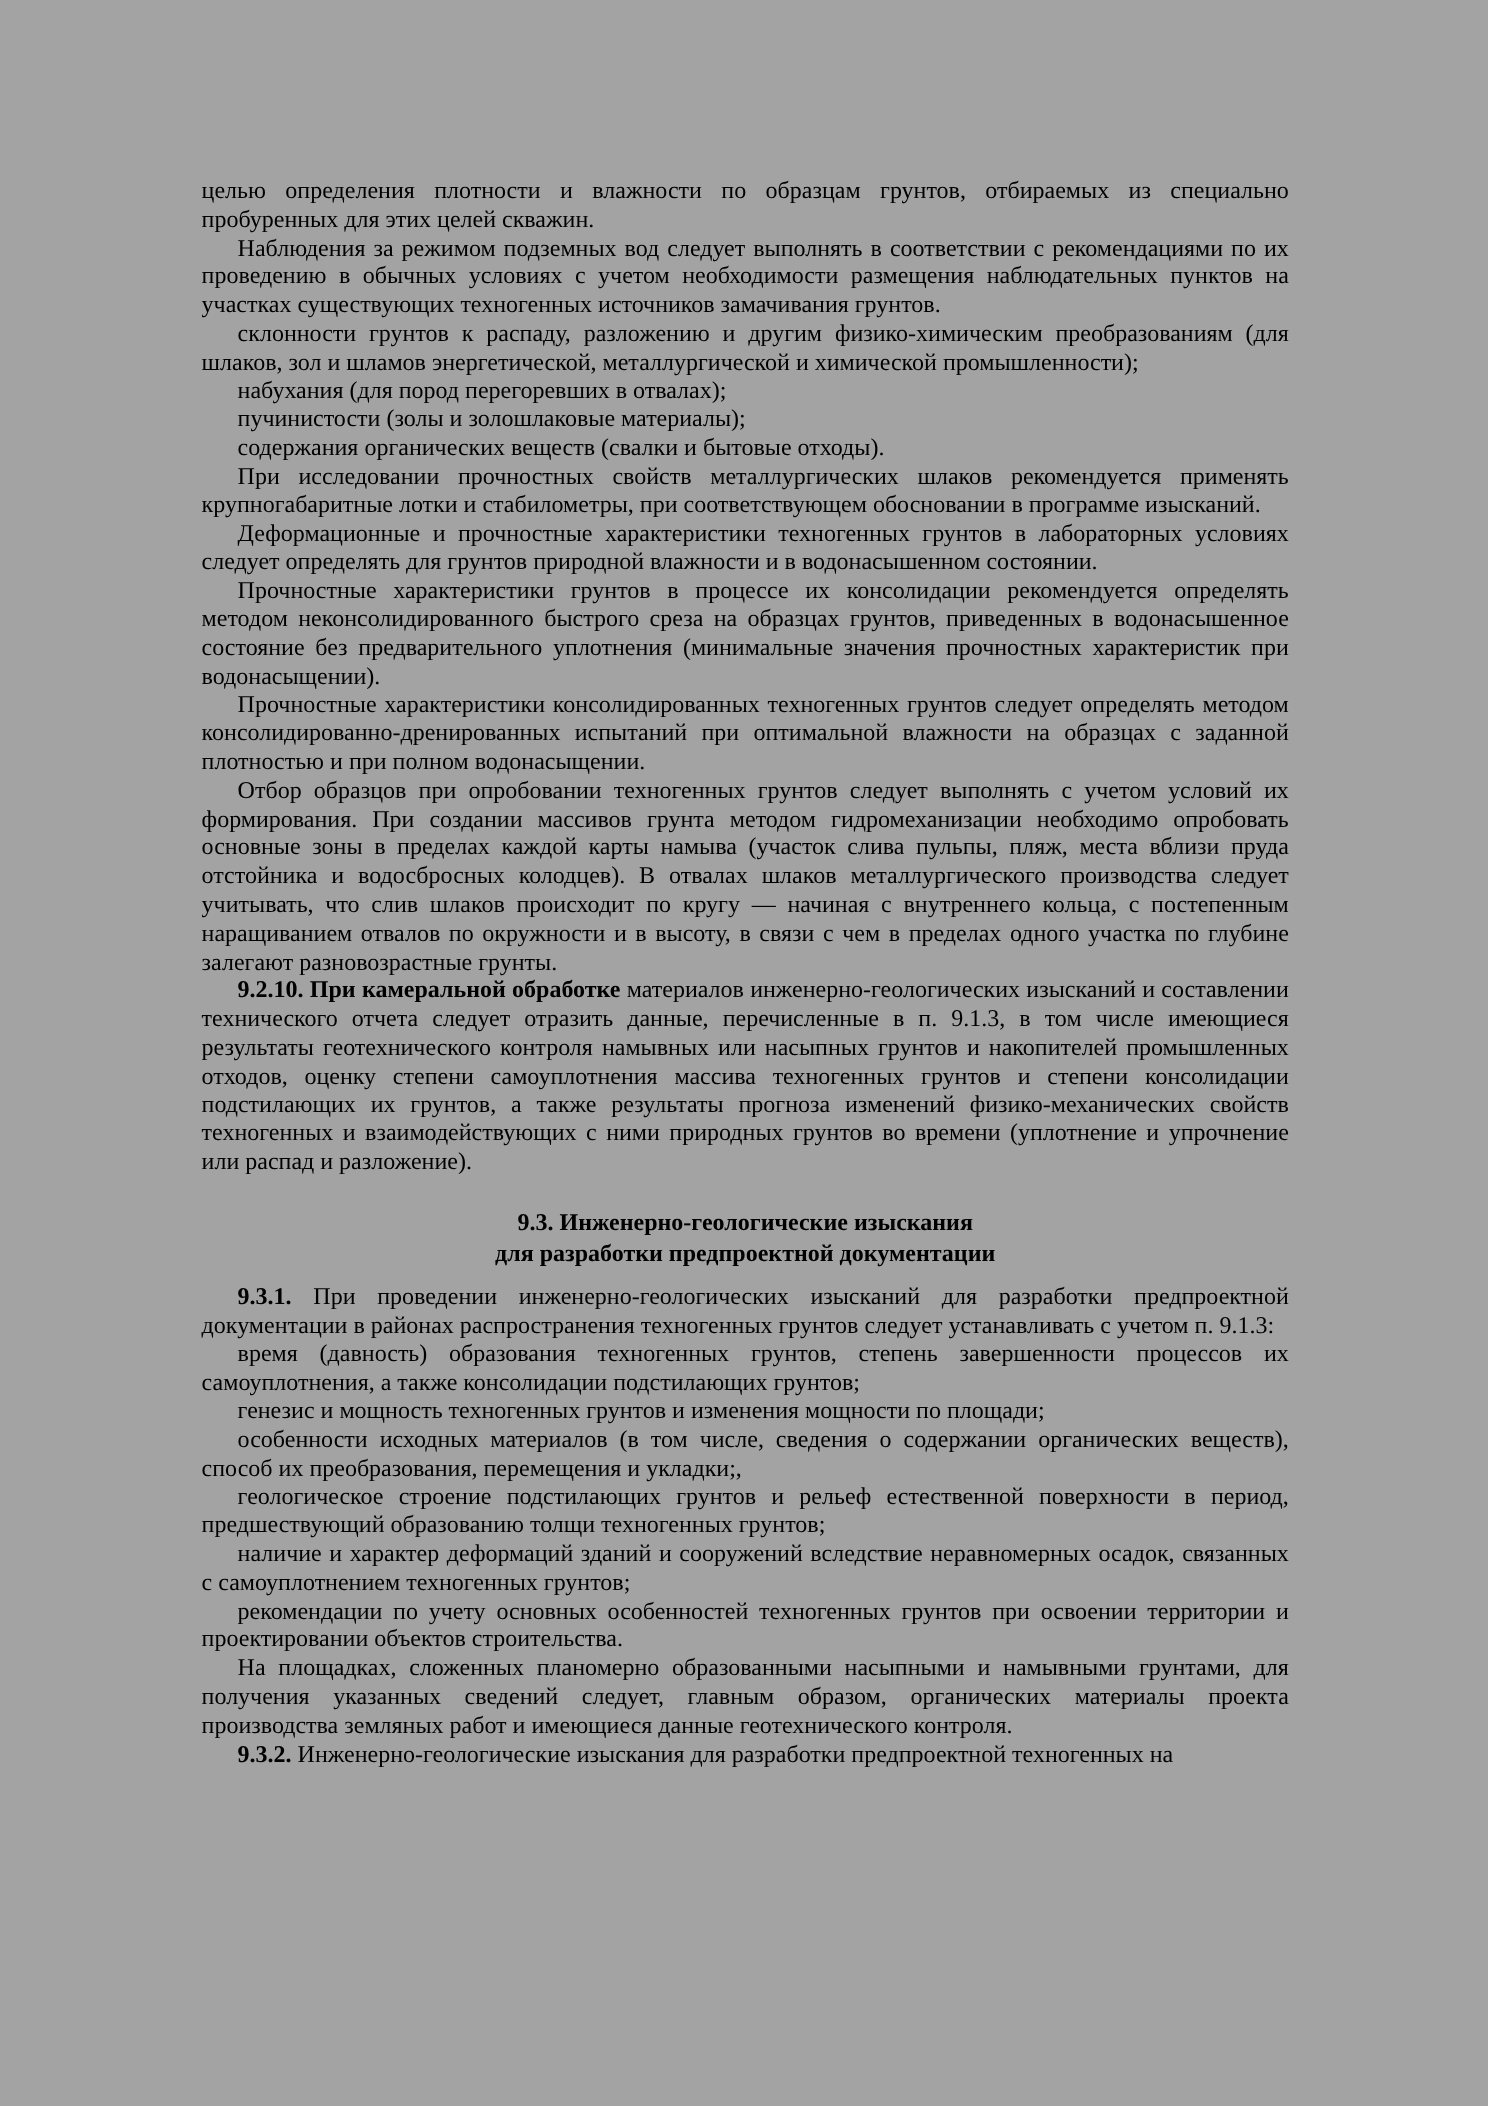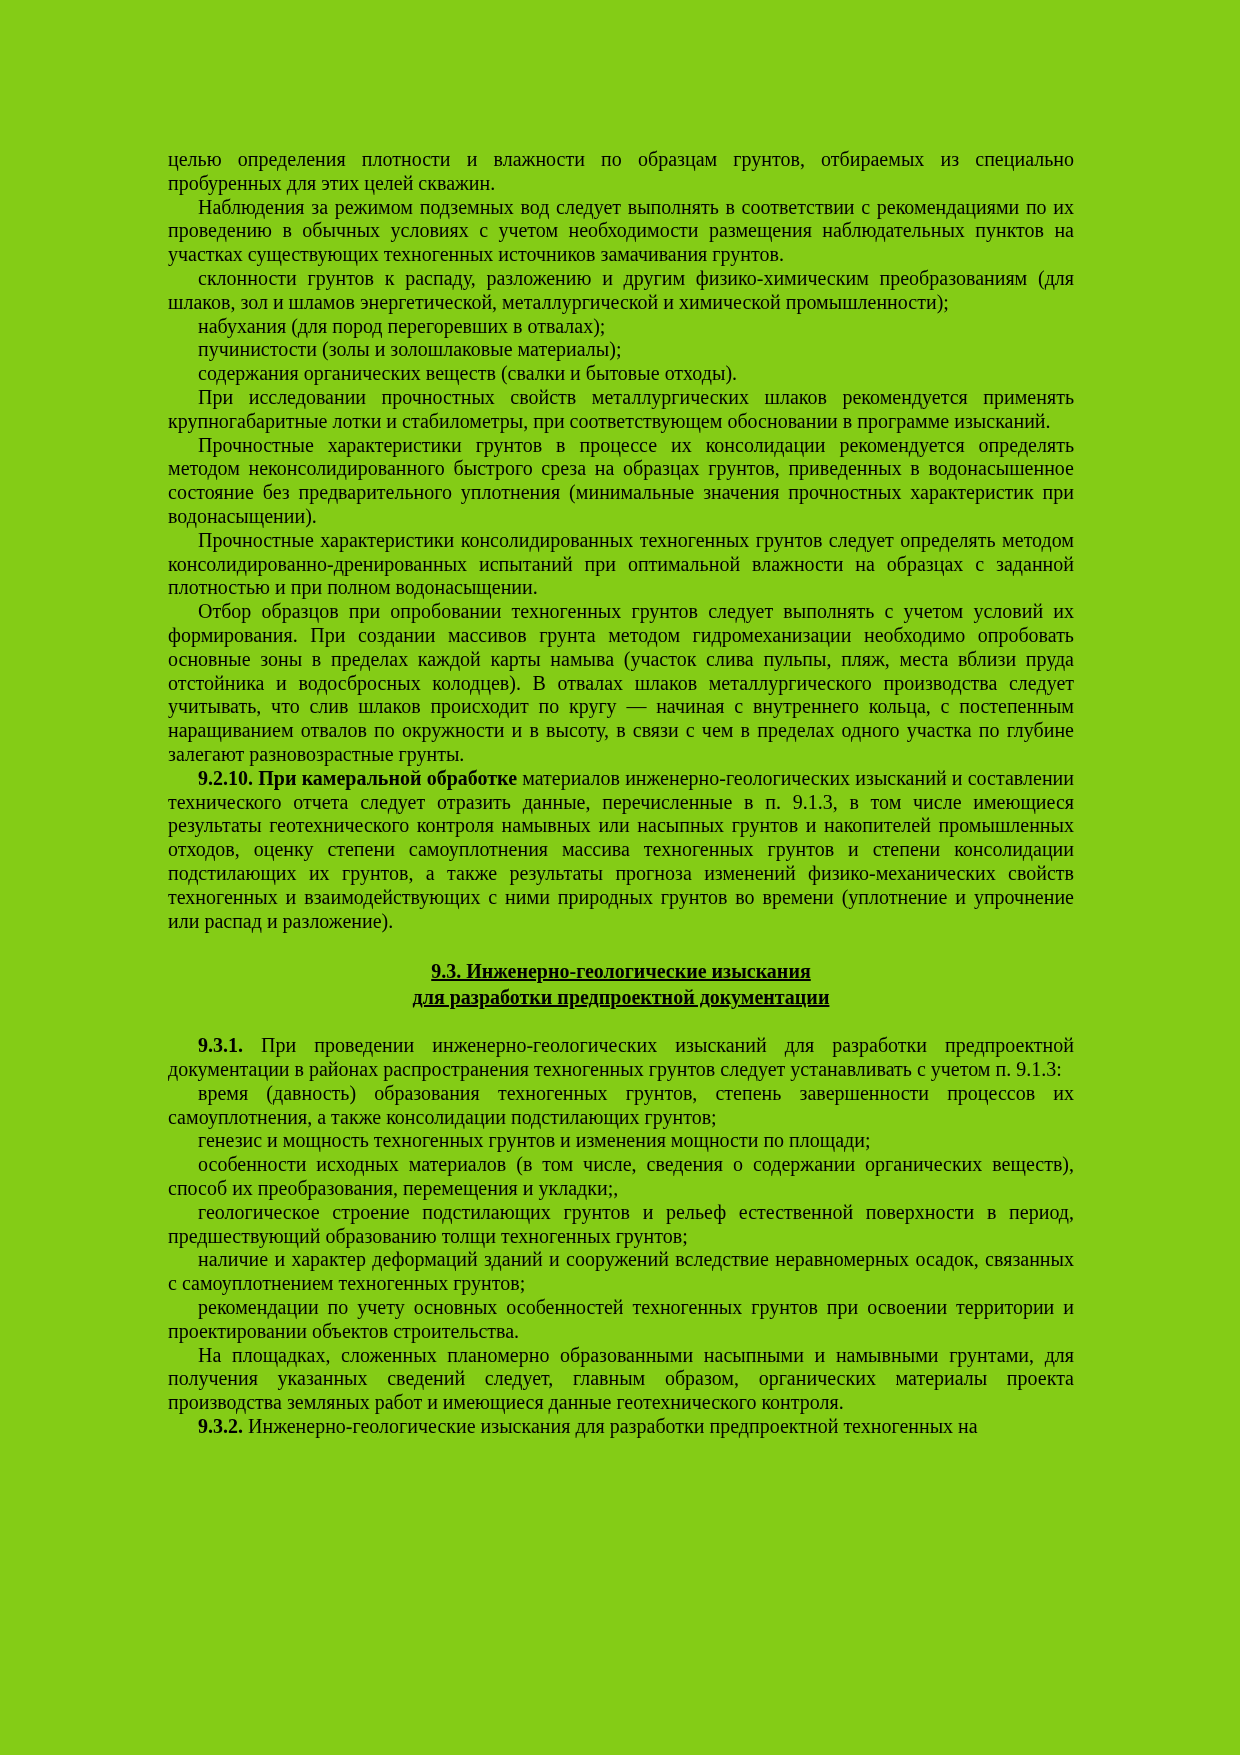--- a/index.html
+++ b/index.html
@@ -4,21 +4,21 @@
 <style>
   html, body {
     margin: 0;
     padding: 0;
     background: #ffffff;
   }
   .page {
     position: relative;
     width: 1240px;
     height: 1755px;
-    background: #84cc16;
+    background: #a3a3a3;
     overflow: hidden;
   }
   .text-block {
     position: absolute;
     left: 168px;
     top: 148px;
     width: 906px;
     font-family: "Liberation Serif", "DejaVu Serif", serif;
     font-size: 20px;
     line-height: 23.8px;
@@ -30,37 +30,37 @@
     padding: 0;
     text-indent: 30px;
   }
   .text-block p.para.noindent {
     text-indent: 0;
   }
   .text-block .heading {
     font-weight: bold;
     text-align: center;
     text-indent: 0;
-    margin: 25px 0 24px 0;
+    margin: 25px 0 12px 0;
     line-height: 26px;
-    text-decoration: underline;
   }
 </style>
 </head>
 <body>
 
 <div class="page">
   <div class="text-block">
       <p class="para noindent"><span>целью определения плотности и влажности по образцам грунтов, отбираемых из специально пробуренных для этих целей скважин.</span></p>
       <p class="para"><span>Наблюдения за режимом подземных вод следует выполнять в соответствии с рекомендациями по их проведению в обычных условиях с учетом необходимости размещения наблюдательных пунктов на участках существующих техногенных источников замачивания грунтов.</span></p>
       <p class="para"><span>склонности грунтов к распаду, разложению и другим физико-химическим преобразованиям (для шлаков, зол и шламов энергетической, металлургической и химической промышленности);</span></p>
       <p class="para"><span>набухания (для пород перегоревших в отвалах);</span></p>
       <p class="para"><span>пучинистости (золы и золошлаковые материалы);</span></p>
       <p class="para"><span>содержания органических веществ (свалки и бытовые отходы).</span></p>
       <p class="para"><span>При исследовании прочностных свойств металлургических шлаков рекомендуется применять крупногабаритные лотки и стабилометры, при соответствующем обосновании в программе изысканий.</span></p>
+      <p class="para"><span>Деформационные и прочностные характеристики техногенных грунтов в лабораторных условиях следует определять для грунтов природной влажности и в водонасышенном состоянии.</span></p>
       <p class="para"><span>Прочностные характеристики грунтов в процессе их консолидации рекомендуется определять методом неконсолидированного быстрого среза на образцах грунтов, приведенных в водонасышенное состояние без предварительного уплотнения (минимальные значения прочностных характеристик при водонасыщении).</span></p>
       <p class="para"><span>Прочностные характеристики консолидированных техногенных грунтов следует определять методом консолидированно-дренированных испытаний при оптимальной влажности на образцах с заданной плотностью и при полном водонасыщении.</span></p>
       <p class="para"><span>Отбор образцов при опробовании техногенных грунтов следует выполнять с учетом условий их формирования. При создании массивов грунта методом гидромеханизации необходимо опробовать основные зоны в пределах каждой карты намыва (участок слива пульпы, пляж, места вблизи пруда отстойника и водосбросных колодцев). В отвалах шлаков металлургического производства следует учитывать, что слив шлаков происходит по кругу — начиная с внутреннего кольца, с постепенным наращиванием отвалов по окружности и в высоту, в связи с чем в пределах одного участка по глубине залегают разновозрастные грунты.</span></p>
       <p class="para"><b>9.2.10. При камеральной обработке</b><span> материалов инженерно-геологических изысканий и составлении технического отчета следует отразить данные, перечисленные в п. 9.1.3, в том числе имеющиеся результаты геотехнического контроля намывных или насыпных грунтов и накопителей промышленных отходов, оценку степени самоуплотнения массива техногенных грунтов и степени консолидации подстилающих их грунтов, а также результаты прогноза изменений физико-механических свойств техногенных и взаимодействующих с ними природных грунтов во времени (уплотнение и упрочнение или распад и разложение).</span></p>
       <div class="heading">
         <div>9.3. Инженерно-геологические изыскания</div>
         <div>для разработки предпроектной документации</div>
       </div>
       <p class="para"><b>9.3.1.</b><span> При проведении инженерно-геологических изысканий для разработки предпроектной документации в районах распространения техногенных грунтов следует устанавливать с учетом п. 9.1.3:</span></p>
       <p class="para"><span>время (давность) образования техногенных грунтов, степень завершенности процессов их самоуплотнения, а также консолидации подстилающих грунтов;</span></p>

